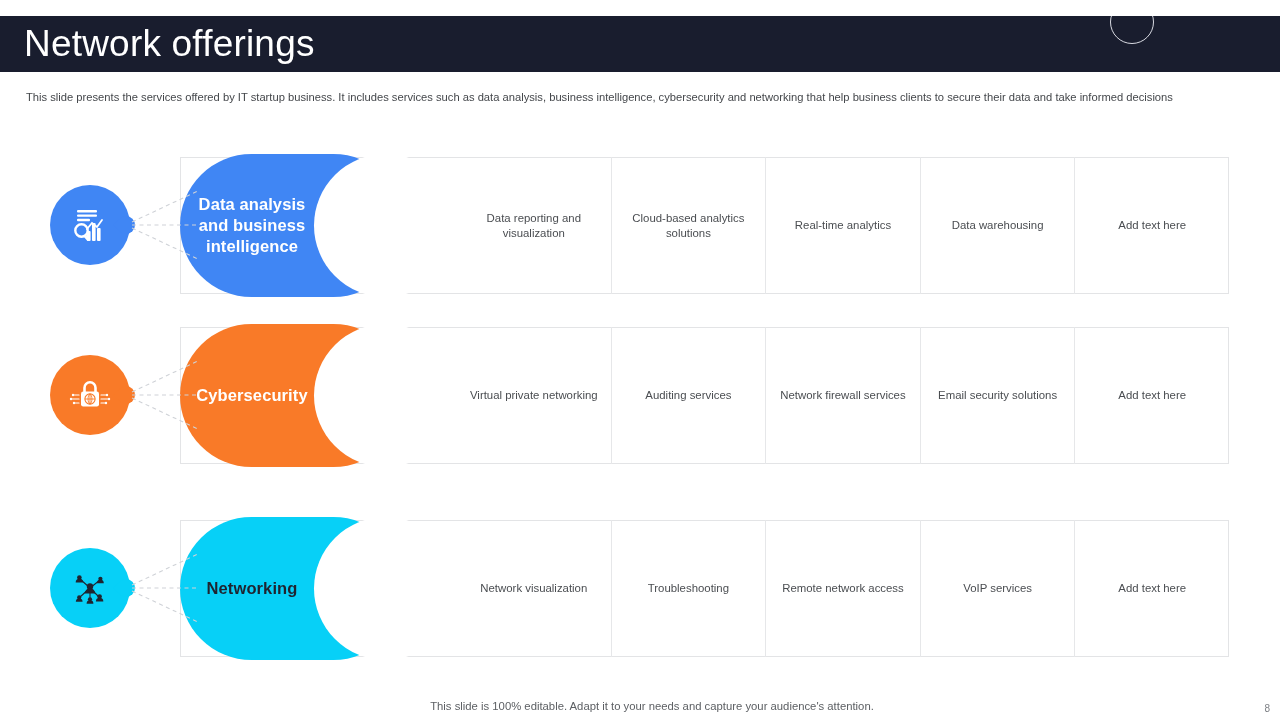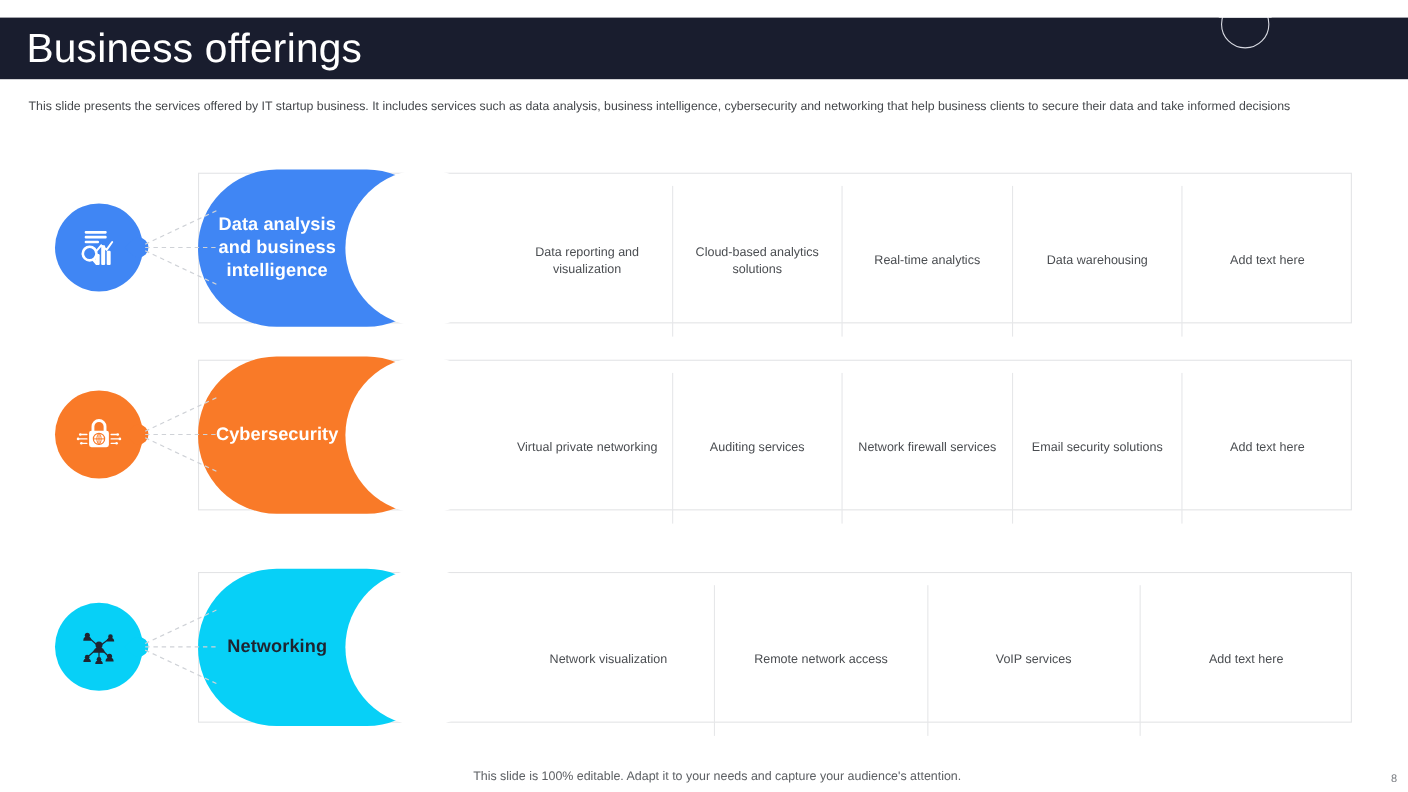--- a/index.html
+++ b/index.html
@@ -162,21 +162,20 @@
   }
 
   
   .cells {
     position: absolute;
     left: 457px;
     top: 23px;
     width: 772px;
     height: 137px;
     display: flex;
-    margin-top: 12px;
   }
   .cell {
     flex: 1 1 0;
     display: flex;
     align-items: center;
     justify-content: center;
     text-align: center;
     font-size: 11.4px;
     line-height: 15px;
     color: #4a4d51;
@@ -206,21 +205,21 @@
     font-size: 10px;
     color: #7c7f84;
   }
 </style>
 </head>
 <body>
 
 <div class="header-bar"></div>
 <div class="deco-circle"></div>
 <div class="deco-circle-mask"></div>
-<div class="header-title">Business offerings</div>
+<div class="header-title">Network offerings</div>
 
 <div class="subtitle">This slide presents the services offered by IT  startup business. It includes services such as data analysis, business intelligence, cybersecurity and networking that help business clients to secure their data and take informed decisions</div>
 
 <div class="row row-1">
   <div class="card"></div>
 
   <div class="pill" style="background:#4086f4;"></div>
   <div class="pill-notch"></div>
   <div class="pill-label" style="color:#ffffff;">Data analysis and business intelligence</div>
 
@@ -371,20 +370,23 @@
       <path d="M2 33 L68 2"></path>
       <path d="M2 39 L68 70"></path>
     </g>
   </svg>
 
   <div class="cells">
     <div class="cell">
         <span class="cell-inner">Network visualization</span>
       </div>
     <div class="cell">
+        <span class="cell-inner">Troubleshooting</span>
+      </div>
+    <div class="cell">
         <span class="cell-inner">Remote network access</span>
       </div>
     <div class="cell">
         <span class="cell-inner">VoIP services</span>
       </div>
     <div class="cell">
         <span class="cell-inner">Add text here</span>
       </div>
   </div>
 </div>

